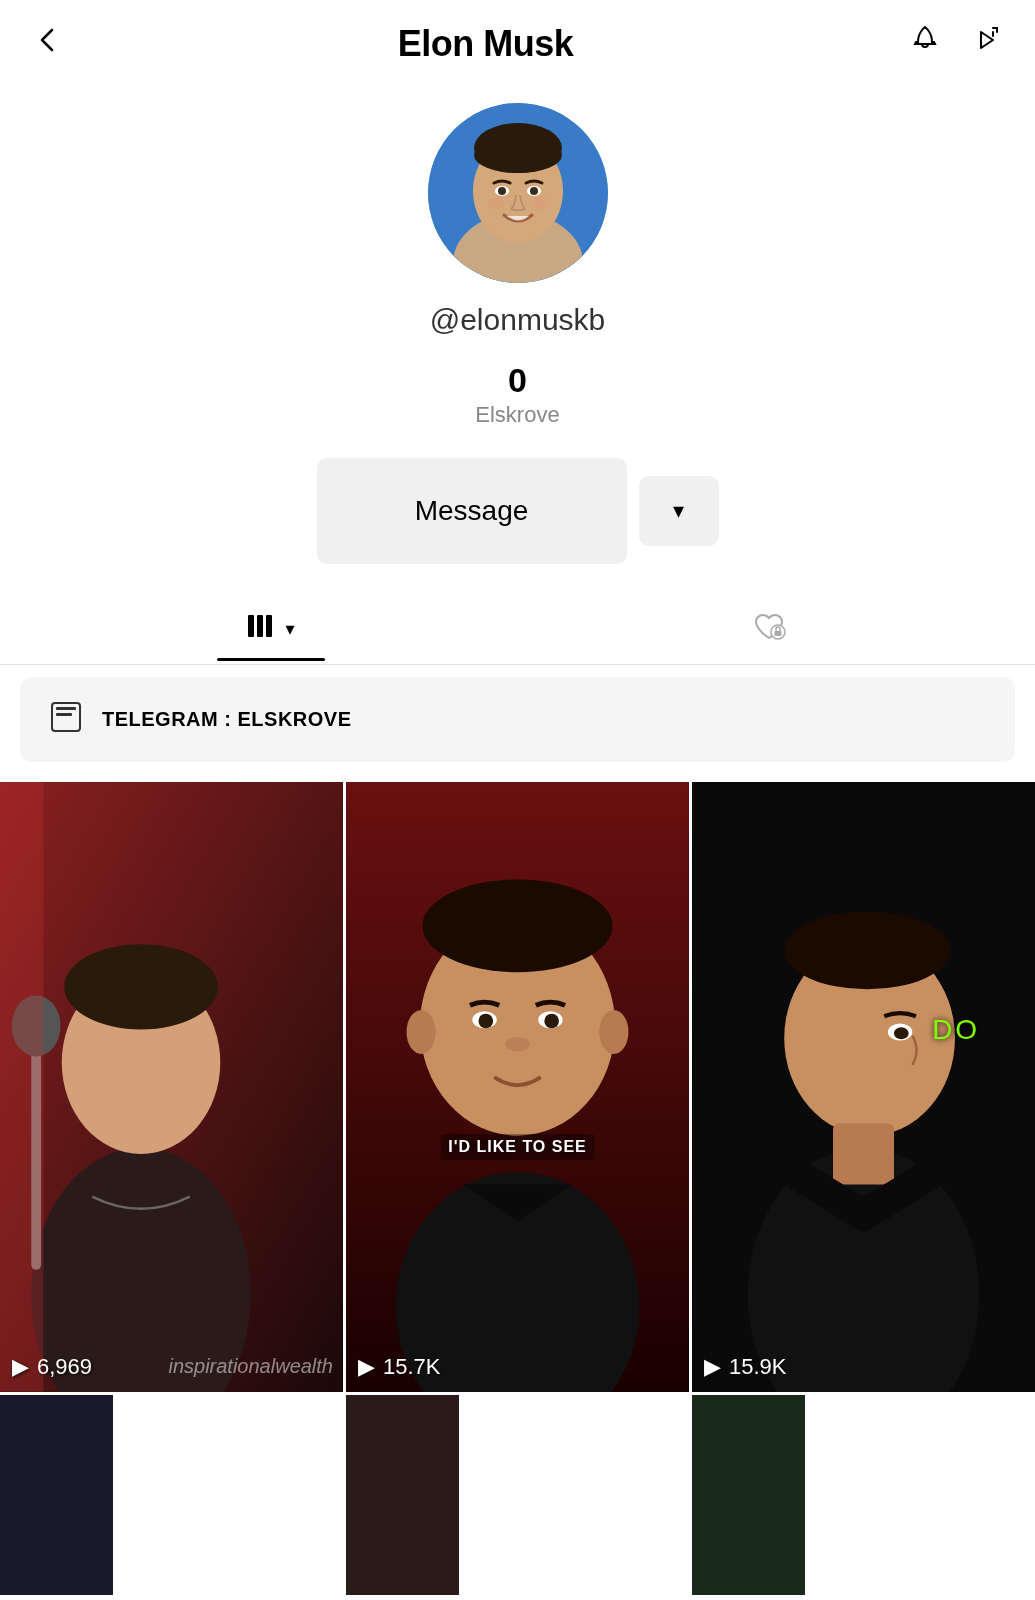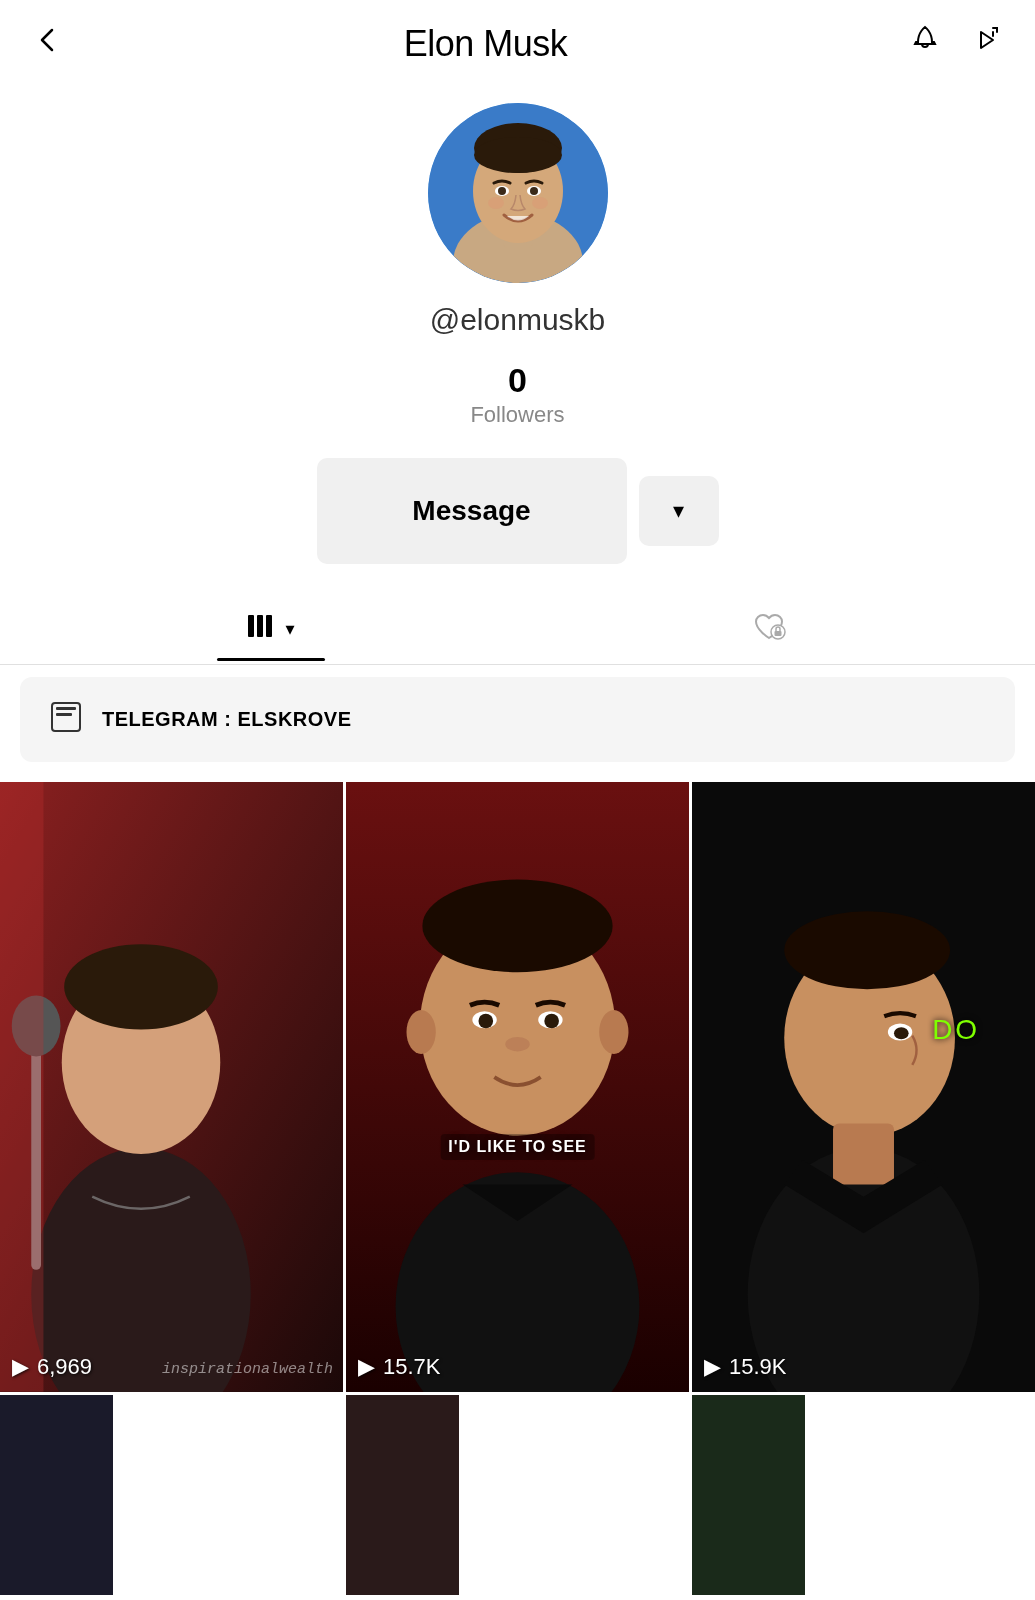--- a/index.html
+++ b/index.html
@@ -15,21 +15,21 @@
     
     .header {
       display: flex;
       align-items: center;
       justify-content: space-between;
       padding: 20px 30px 16px;
       background: #fff;
     }
     .header-title {
       font-size: 36px;
-      font-weight: 400;
+      font-weight: 700;
       color: #000;
       letter-spacing: -0.5px;
     }
     .header-icons {
       display: flex;
       gap: 20px;
       align-items: center;
     }
     .icon-btn {
       background: none;
@@ -117,21 +117,21 @@
       cursor: pointer;
       flex: 1;
       max-width: 310px;
     }
     .btn-message {
       background: #f0f0f0;
       color: #000;
       border: none;
       border-radius: 10px;
       font-size: 28px;
-      font-weight: 700;
+      font-weight: 400;
       padding: 37px 40px;
       cursor: pointer;
       flex: 1;
       max-width: 310px;
     }
     .btn-dropdown {
       background: #f0f0f0;
       color: #000;
       border: none;
       border-radius: 10px;
@@ -237,23 +237,22 @@
       background: linear-gradient(180deg, #7a1010 0%, #3a0000 50%, #1a0000 100%);
     }
     .thumb-3 {
       background: linear-gradient(180deg, #1a1a1a 0%, #0a0a0a 100%);
     }
     .thumb-watermark {
       position: absolute;
       bottom: 14px;
       right: 10px;
       color: rgba(255,255,255,0.5);
-      font-size: 15px;
+      font-size: 20px;
       font-style: italic;
-      font-family: Liberation Mono, monospace;
     }
   </style>
 </head>
 <body>
 
 <div class="header">
   <button class="icon-btn">
     <svg width="28" height="28" viewBox="0 0 28 28" fill="none">
       <path d="M18 4L8 14L18 24" stroke="#000" stroke-width="2.5" stroke-linecap="round" stroke-linejoin="round"></path>
     </svg>
@@ -312,21 +311,21 @@
       <ellipse cx="68" cy="100" rx="8" ry="6" fill="#e09070" opacity="0.3"></ellipse>
       <ellipse cx="112" cy="100" rx="8" ry="6" fill="#e09070" opacity="0.3"></ellipse>
     </svg>
   </div>
 
   <span class="username">@elonmuskb</span>
 
   <div class="stats-row">
     <div class="stat-item">
       <span class="stat-number">0</span>
-      <span class="stat-label">Followers</span>
+      <span class="stat-label">Elskrove</span>
     </div>
   </div>
 
   <div class="action-buttons">
     <button class="btn-message">Message</button>
     <button class="btn-dropdown">
       <span>▾</span>
     </button>
   </div>
 

